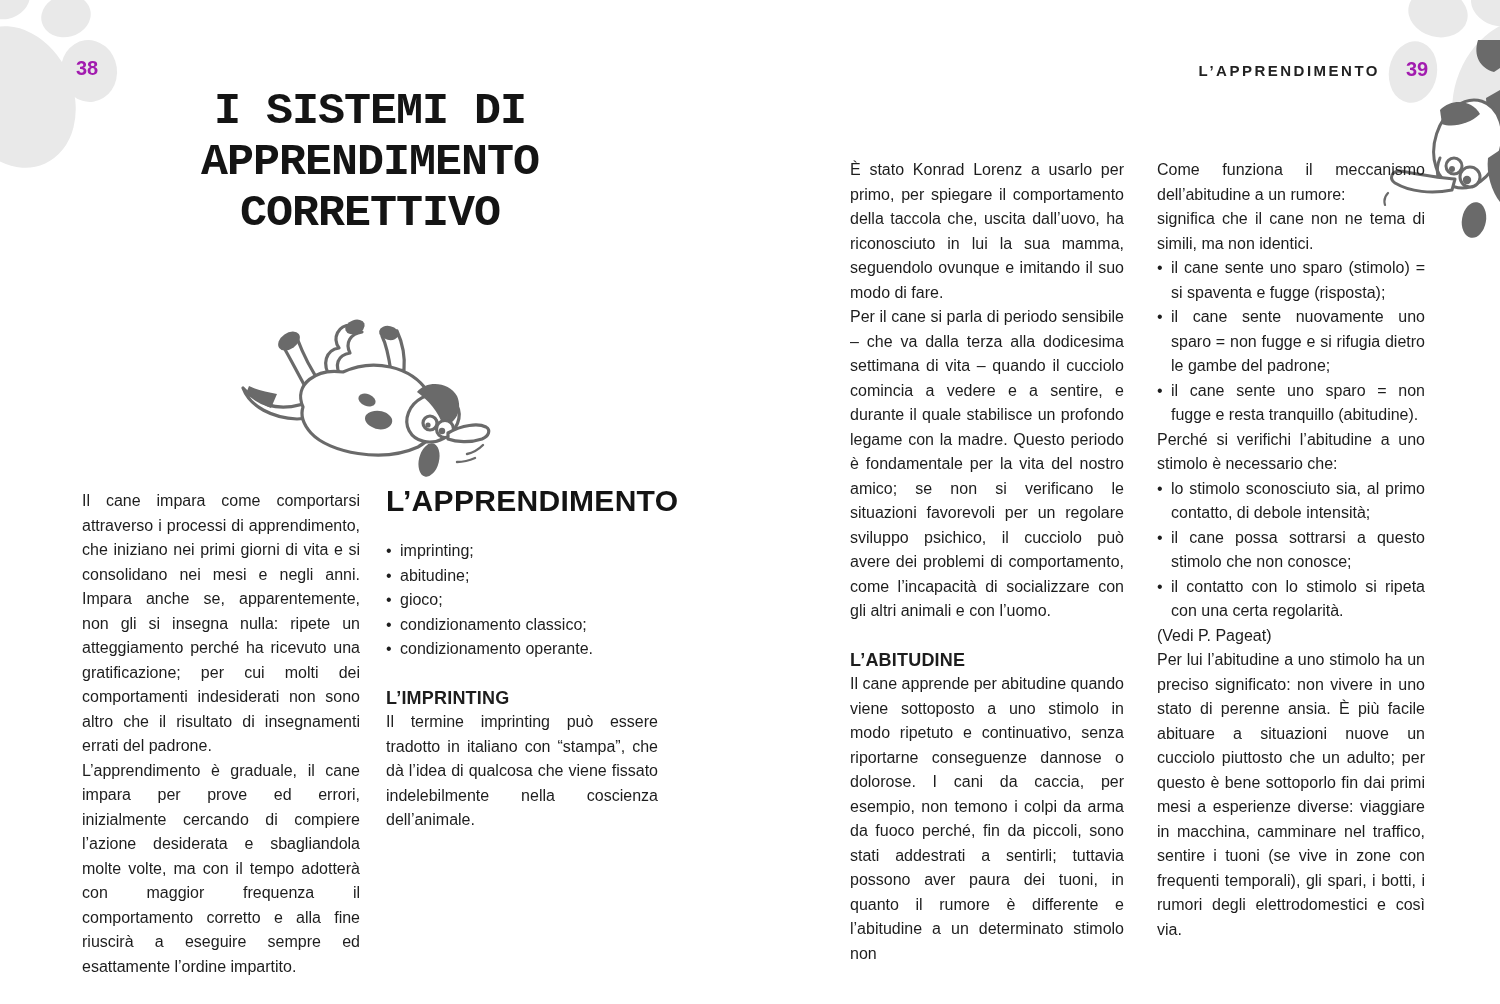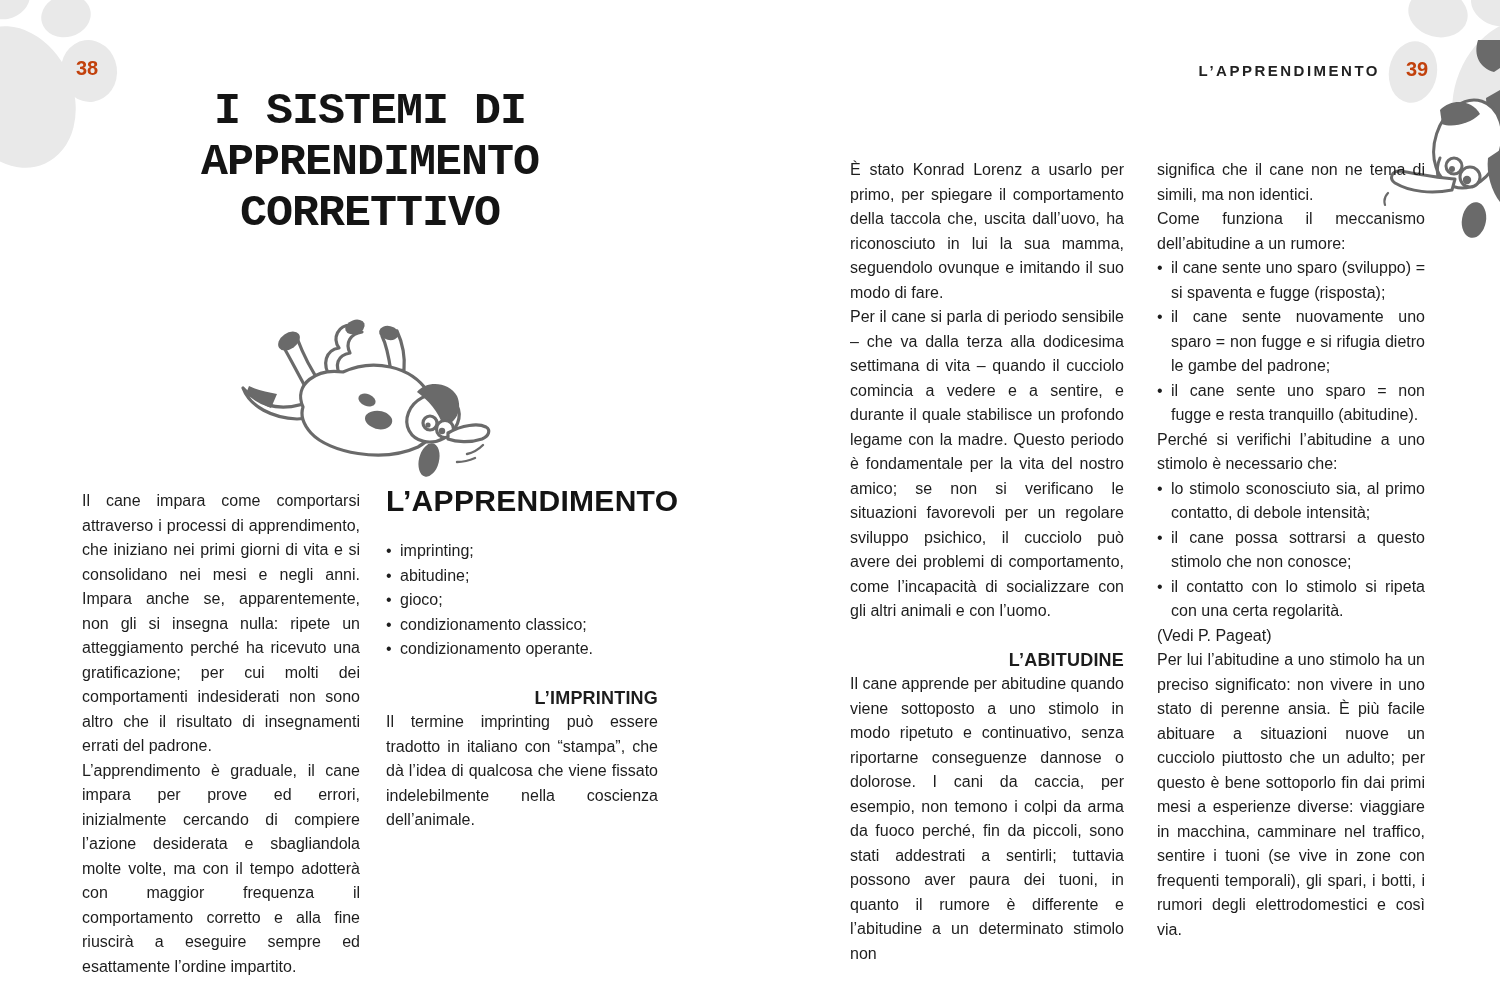--- a/index.html
+++ b/index.html
@@ -3,42 +3,42 @@
 <meta charset="utf-8">
 <style>
   html,body { margin:0; padding:0; background:#fff; }
   .sheet {
     position:relative; width:1500px; height:1004px; background:#ffffff;
     overflow:hidden; font-family:"Liberation Sans", sans-serif; color:#1d1d1d;
   }
   
   .paw { position:absolute; }
   
-  .pagenum { position:absolute; font-size:20px; font-weight:bold; color:#c2410c; }
+  .pagenum { position:absolute; font-size:20px; font-weight:bold; color:#a21caf; }
   .running-head {
     position:absolute; top:62px; left:1070px; width:310px; text-align:right;
     font-size:15px; font-weight:bold; letter-spacing:2.5px; color:#222;
   }
   
   .title {
     position:absolute; left:100px; top:86px; width:540px; text-align:center;
     font-weight:bold; font-size:45px; line-height:51px; letter-spacing:-1px; color:#141414;font-family:Liberation Mono, monospace;
   }
   
   .dog { position:absolute; }
   
   .col { position:absolute; font-size:16px; line-height:24.5px; text-align:justify; color:#1d1d1d; }
   .col p { margin:0; }
   .col-heading {
     font-size:30px; font-weight:bold; line-height:30px; letter-spacing:0.3px;
     margin:0 0 23px 0; color:#141414; text-align:left;
   }
   .subhead {
     font-size:18px; font-weight:bold; letter-spacing:0.2px;
-    margin:24px 0 0 0; line-height:24.5px; text-align:right;
+    margin:24px 0 0 0; line-height:24.5px; text-align:left;
   }
   .gap-top { margin-top:24.5px; }
   .b-row { display:flex; }
   .b-dot { width:14px; flex:none; }
   .b-text { flex:1; text-align:justify; }
 </style>
 </head>
 <body>
 
 <div class="sheet">
@@ -168,25 +168,25 @@
   </div>
 
   <div class="col" style="left:850px; top:158px; width:274px;">
     <p>È stato Konrad Lorenz a usarlo per primo, per spiegare il comportamento della taccola che, uscita dall’uovo, ha riconosciuto in lui la sua mamma, seguendolo ovunque e imitando il suo modo di fare.</p>
     <p>Per il cane si parla di periodo sensibile – che va dalla terza alla dodicesima settimana di vita – quando il cucciolo comincia a vedere e a sentire, e durante il quale stabilisce un profondo legame con la madre. Questo periodo è fondamentale per la vita del nostro amico; se non si verificano le situazioni favorevoli per un regolare sviluppo psichico, il cucciolo può avere dei problemi di comportamento, come l’incapacità di socializzare con gli altri animali e con l’uomo.</p>
     <h3 class="subhead">L’ABITUDINE</h3>
     <p>Il cane apprende per abitudine quando viene sottoposto a uno stimolo in modo ripetuto e continuativo, senza riportarne conseguenze dannose o dolorose. I cani da caccia, per esempio, non temono i colpi da arma da fuoco perché, fin da piccoli, sono stati addestrati a sentirli; tuttavia possono aver paura dei tuoni, in quanto il rumore è differente e l’abitudine a un determinato stimolo non</p>
   </div>
 
   <div class="col" style="left:1157px; top:158px; width:268px;">
+    <p>Come funziona il meccanismo dell’abitudine a un rumore:</p>
     <p>significa che il cane non ne tema di simili, ma non identici.</p>
-    <p>Come funziona il meccanismo dell’abitudine a un rumore:</p>
-    <div class="b-row">
-      <span class="b-dot">•</span>
-      <span class="b-text">il cane sente uno sparo (sviluppo) = si spaventa e fugge (risposta);</span>
+    <div class="b-row">
+      <span class="b-dot">•</span>
+      <span class="b-text">il cane sente uno sparo (stimolo) = si spaventa e fugge (risposta);</span>
     </div>
     <div class="b-row">
       <span class="b-dot">•</span>
       <span class="b-text">il cane sente nuovamente uno sparo = non fugge e si rifugia dietro le gambe del padrone;</span>
     </div>
     <div class="b-row">
       <span class="b-dot">•</span>
       <span class="b-text">il cane sente uno sparo = non fugge e resta tranquillo (abitudine).</span>
     </div>
     <p class="gap-top">Perché si verifichi l’abitudine a uno stimolo è necessario che:</p>

